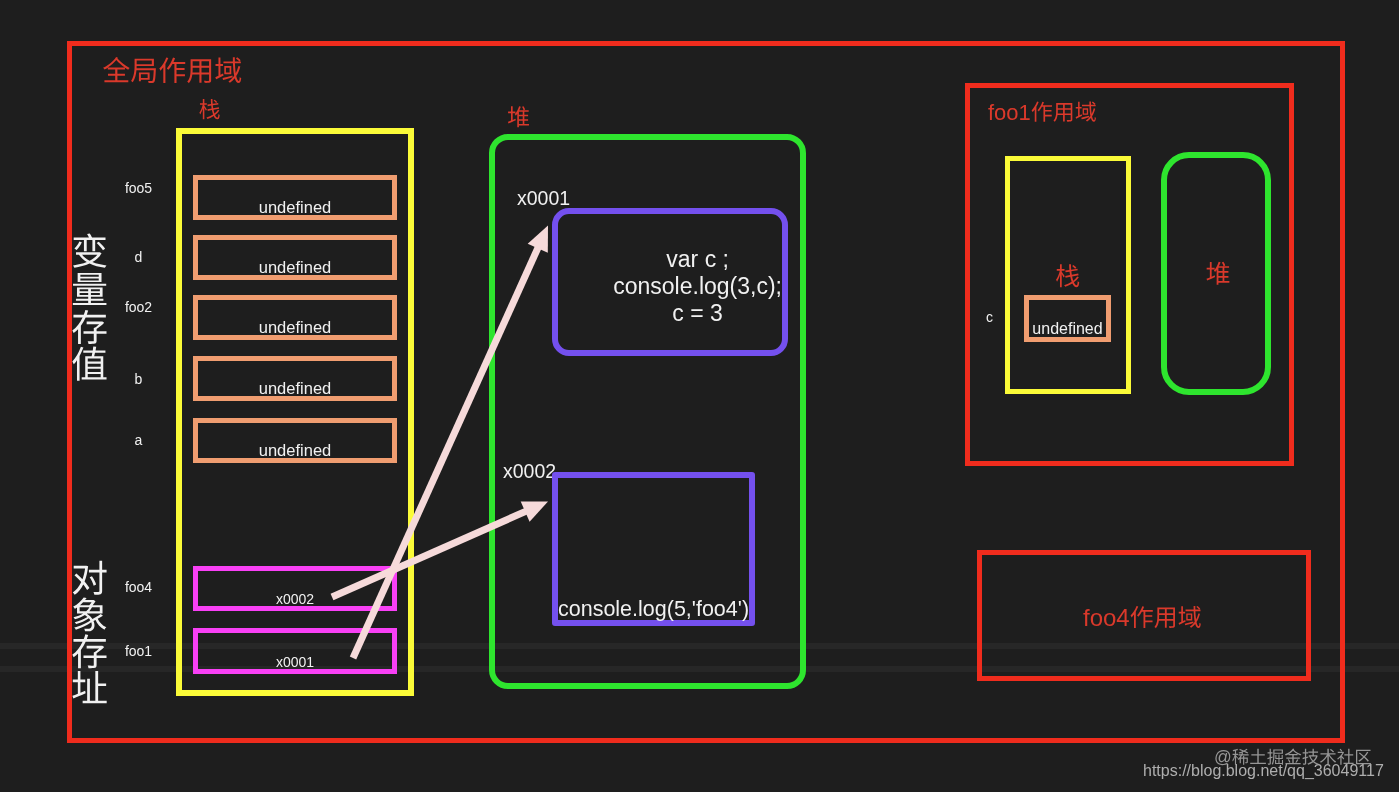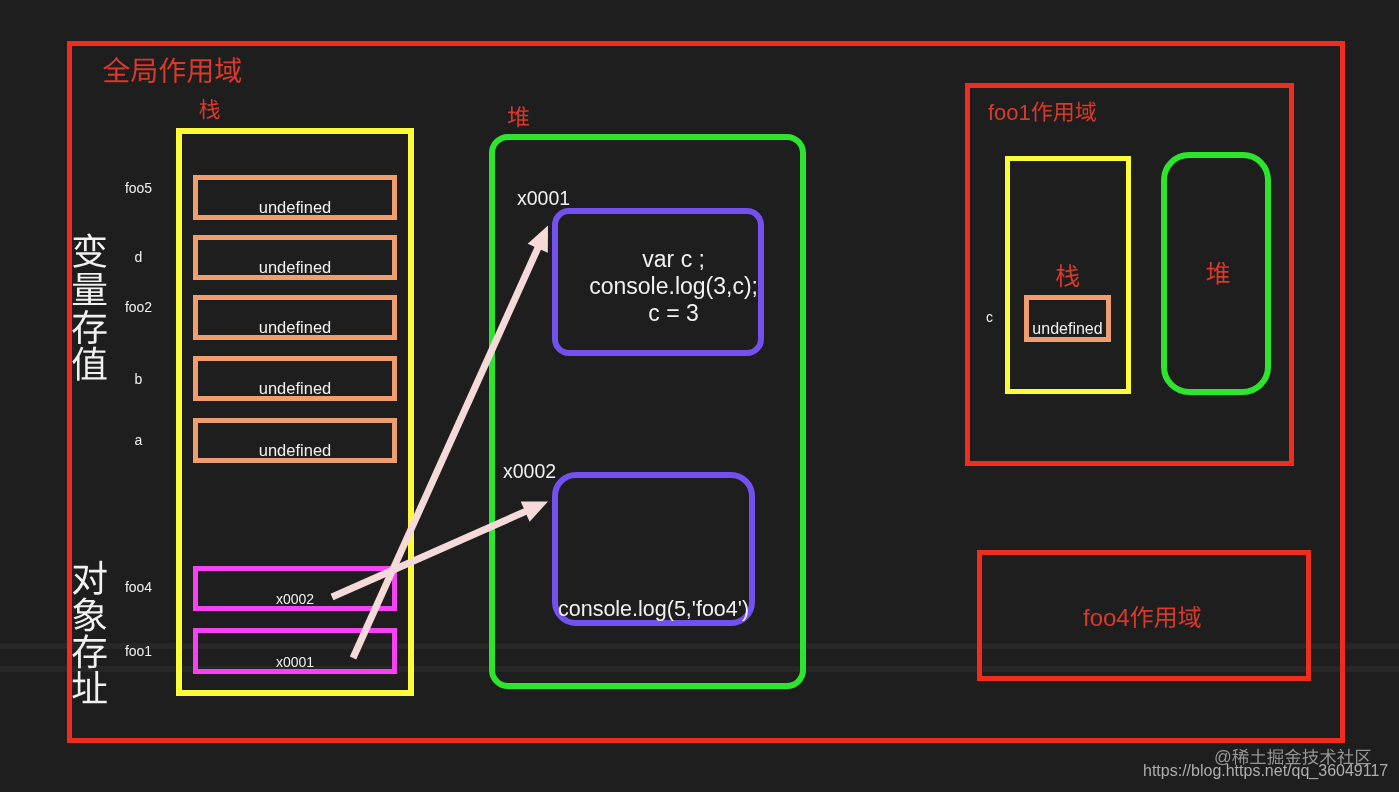--- a/index.html
+++ b/index.html
@@ -37,35 +37,35 @@
 <div class="abs lbl" style="left:98px;top:181.1px;width:81px;text-align:center">foo5</div>
 <div class="abs lbl" style="left:98px;top:249.7px;width:81px;text-align:center">d</div>
 <div class="abs lbl" style="left:98px;top:300px;width:81px;text-align:center">foo2</div>
 <div class="abs lbl" style="left:98px;top:371.5px;width:81px;text-align:center">b</div>
 <div class="abs lbl" style="left:98px;top:433.4px;width:81px;text-align:center">a</div>
 <div class="abs lbl" style="left:98px;top:579.6px;width:81px;text-align:center">foo4</div>
 <div class="abs lbl" style="left:98px;top:644.0px;width:81px;text-align:center">foo1</div>
 <div class="abs" style="left:489px;top:134px;width:317px;height:555px;border:6px solid #2ee52e;border-radius:19px"></div>
 <div class="abs lbl" style="left:517px;top:189px;font-size:19.5px">x0001</div>
 <div class="abs lbl" style="left:503px;top:461.5px;font-size:19.5px">x0002</div>
-<div class="abs ctr" style="left:552px;top:208px;width:212px;height:148px;border:6px solid #7450ee;border-radius:17px;flex-direction:column;padding-top:8px">
+<div class="abs ctr" style="left:552px;top:208px;width:236px;height:148px;border:6px solid #7450ee;border-radius:17px;flex-direction:column;padding-top:8px">
     <div class="lbl" style="font-size:23px;line-height:27px;text-align:center">var c&nbsp;;<br>console.log(3,c);<br>c = 3</div>
   </div>
-<div class="abs ctr" style="left:552px;top:472px;width:203px;height:154px;border:6px solid #7450ee;border-radius:24px">
+<div class="abs ctr" style="left:552px;top:472px;width:203px;height:154px;border:6px solid #7450ee;border-radius:3px">
     <span class="lbl" style="font-size:21.5px">console.log(5,'foo4')</span>
   </div>
 <div class="abs" style="left:965px;top:83px;width:329px;height:383px;border:5px solid #f02c1d"></div>
 <div class="abs" style="left:1004.5px;top:155.5px;width:126px;height:238.5px;border:5px solid #fbfb38"></div>
 <div class="abs ctr" style="left:1024px;top:295px;width:87px;height:47px;border:5px solid #f09d70">
     <span class="lbl" style="font-size:16px">undefined</span>
   </div>
 <div class="abs lbl" style="left:969.5px;top:309.5px;width:40px;text-align:center">c</div>
 <div class="abs" style="left:1161px;top:152px;width:110px;height:243px;border:6px solid #2ee52e;border-radius:28px"></div>
 <div class="abs" style="left:976.5px;top:549.5px;width:334.5px;height:131.5px;border:5.3px solid #f02c1d"></div>
-<div class="abs" style="left:1143px;top:763px;font-size:16px;line-height:1;color:#aeaeae">https://blog.https.net/qq_36049117</div>
+<div class="abs" style="left:1143px;top:763px;font-size:16px;line-height:1;color:#aeaeae">https://blog.blog.net/qq_36049117</div>
 <svg class="abs" style="left:0;top:0" width="1399" height="792" viewBox="0 0 1399 792">
 <path transform="translate(102.3,80.8) scale(0.02800)" d="M493 -851C392 -692 209 -545 26 -462C45 -446 67 -421 78 -401C118 -421 158 -444 197 -469V-404H461V-248H203V-181H461V-16H76V52H929V-16H539V-181H809V-248H539V-404H809V-470C847 -444 885 -420 925 -397C936 -419 958 -445 977 -460C814 -546 666 -650 542 -794L559 -820ZM200 -471C313 -544 418 -637 500 -739C595 -630 696 -546 807 -471Z" fill="#da392b"></path>
 <path transform="translate(130.3,80.8) scale(0.02800)" d="M153 -788V-549C153 -386 141 -156 28 6C44 15 76 40 88 54C173 -68 207 -231 220 -377H836C825 -121 813 -25 791 -2C782 9 772 11 754 11C735 11 686 10 633 6C645 26 653 55 654 76C708 80 760 80 788 77C819 74 838 67 857 45C887 9 899 -103 912 -409C913 -420 913 -444 913 -444H225L227 -530H843V-788ZM227 -723H768V-595H227ZM308 -298V19H378V-39H690V-298ZM378 -236H620V-101H378Z" fill="#da392b"></path>
 <path transform="translate(158.3,80.8) scale(0.02800)" d="M526 -828C476 -681 395 -536 305 -442C322 -430 351 -404 363 -391C414 -447 463 -520 506 -601H575V79H651V-164H952V-235H651V-387H939V-456H651V-601H962V-673H542C563 -717 582 -763 598 -809ZM285 -836C229 -684 135 -534 36 -437C50 -420 72 -379 80 -362C114 -397 147 -437 179 -481V78H254V-599C293 -667 329 -741 357 -814Z" fill="#da392b"></path>
 <path transform="translate(186.3,80.8) scale(0.02800)" d="M153 -770V-407C153 -266 143 -89 32 36C49 45 79 70 90 85C167 0 201 -115 216 -227H467V71H543V-227H813V-22C813 -4 806 2 786 3C767 4 699 5 629 2C639 22 651 55 655 74C749 75 807 74 841 62C875 50 887 27 887 -22V-770ZM227 -698H467V-537H227ZM813 -698V-537H543V-698ZM227 -466H467V-298H223C226 -336 227 -373 227 -407ZM813 -466V-298H543V-466Z" fill="#da392b"></path>
 <path transform="translate(214.3,80.8) scale(0.02800)" d="M294 -103 313 -31C409 -58 536 -95 656 -130L649 -193C518 -159 383 -123 294 -103ZM415 -468H546V-299H415ZM357 -529V-238H607V-529ZM36 -129 64 -55C143 -93 241 -143 333 -191L312 -258L219 -213V-525H310V-596H219V-828H149V-596H43V-525H149V-180C107 -160 68 -142 36 -129ZM862 -529C838 -434 806 -347 766 -270C752 -369 742 -489 737 -623H949V-692H895L940 -735C914 -765 861 -808 817 -838L774 -800C818 -768 868 -723 893 -692H735L734 -839H662L664 -692H327V-623H666C673 -452 686 -298 710 -177C654 -97 585 -30 504 22C520 33 549 58 559 71C623 26 680 -29 730 -91C761 15 804 79 865 79C928 79 949 36 961 -97C945 -104 922 -120 907 -136C903 -32 894 8 874 8C838 8 807 -57 784 -167C847 -266 895 -383 930 -515Z" fill="#da392b"></path>
 <path transform="translate(198.6,117.5) scale(0.02200)" d="M680 -772C721 -738 773 -690 797 -659L847 -702C822 -733 770 -779 729 -810ZM881 -351C840 -289 786 -232 722 -183C705 -232 690 -289 677 -352L935 -402L920 -470L664 -421C657 -463 651 -507 646 -554L902 -594L889 -661L639 -623C634 -692 631 -765 631 -839H556C557 -762 561 -686 567 -612L403 -587L414 -517L574 -542C579 -496 585 -450 592 -407L401 -370L416 -301L604 -338C619 -263 637 -196 658 -137C569 -79 466 -32 357 0C374 17 393 44 402 63C504 29 600 -16 686 -71C730 23 786 80 851 80C921 80 947 35 960 -116C942 -123 915 -139 900 -155C895 -38 882 6 857 6C820 6 782 -38 748 -115C827 -174 894 -243 945 -320ZM191 -840V-647H62V-577H186C155 -446 95 -294 34 -214C48 -195 66 -162 74 -141C117 -203 159 -302 191 -405V79H262V-445C289 -396 321 -337 334 -305L380 -358C363 -387 287 -503 262 -538V-577H374V-647H262V-840Z" fill="#da392b"></path>
 <path transform="translate(507.1,125.4) scale(0.02300)" d="M679 -396V-267H513V-396ZM650 -806C678 -761 706 -700 718 -659H531C557 -711 579 -765 597 -815L523 -835C488 -719 416 -573 332 -481C346 -468 367 -441 378 -425C400 -449 422 -477 442 -506V81H513V8H951V-62H750V-199H913V-267H750V-396H913V-464H750V-591H939V-659H723L786 -687C773 -727 743 -787 714 -832ZM679 -464H513V-591H679ZM679 -199V-62H513V-199ZM34 -156 64 -81C154 -120 271 -173 380 -223L364 -290L242 -239V-528H362V-599H242V-828H170V-599H42V-528H170V-209C118 -188 72 -170 34 -156Z" fill="#da392b"></path>
 <path transform="translate(71.1,264.8) scale(0.03700)" d="M223 -629C193 -558 143 -486 88 -438C105 -429 133 -409 147 -397C200 -450 257 -530 290 -611ZM691 -591C752 -534 825 -450 861 -396L920 -435C885 -487 812 -567 747 -623ZM432 -831C450 -803 470 -767 483 -738H70V-671H347V-367H422V-671H576V-368H651V-671H930V-738H567C554 -769 527 -816 504 -849ZM133 -339V-272H213C266 -193 338 -128 424 -75C312 -30 183 -1 52 16C65 32 83 63 89 82C233 59 375 22 499 -34C617 24 758 62 913 82C922 62 940 33 956 16C815 1 686 -29 576 -74C680 -133 766 -210 823 -309L775 -342L762 -339ZM296 -272H709C658 -206 585 -152 500 -109C416 -153 347 -207 296 -272Z" fill="#f1f1f1"></path>
 <path transform="translate(71.1,303.0) scale(0.03700)" d="M250 -665H747V-610H250ZM250 -763H747V-709H250ZM177 -808V-565H822V-808ZM52 -522V-465H949V-522ZM230 -273H462V-215H230ZM535 -273H777V-215H535ZM230 -373H462V-317H230ZM535 -373H777V-317H535ZM47 -3V55H955V-3H535V-61H873V-114H535V-169H851V-420H159V-169H462V-114H131V-61H462V-3Z" fill="#f1f1f1"></path>

